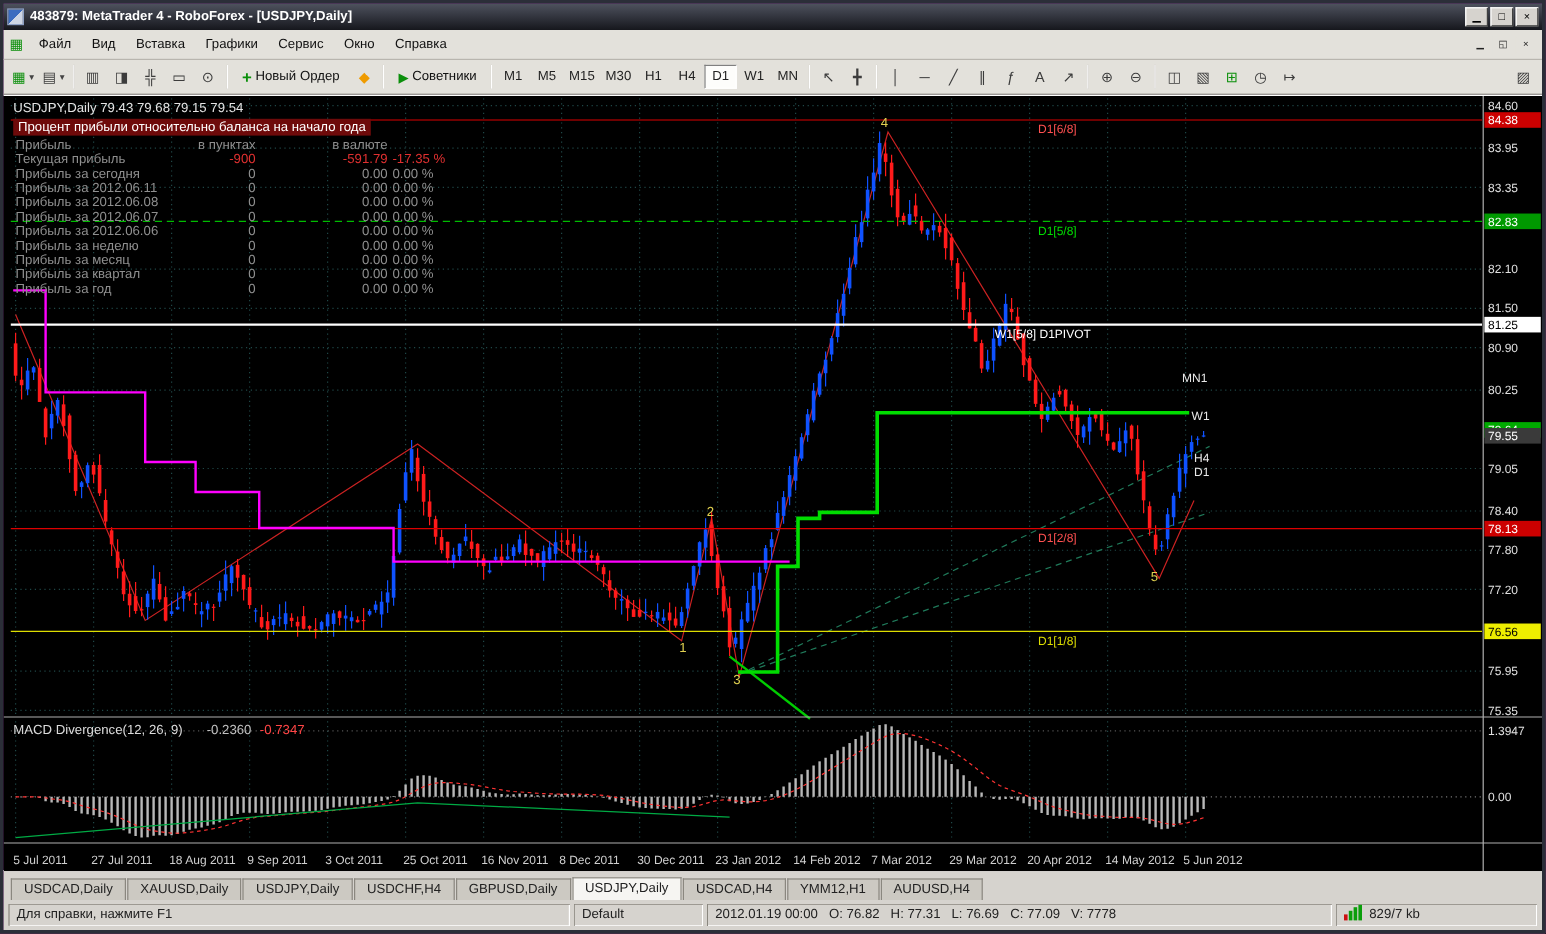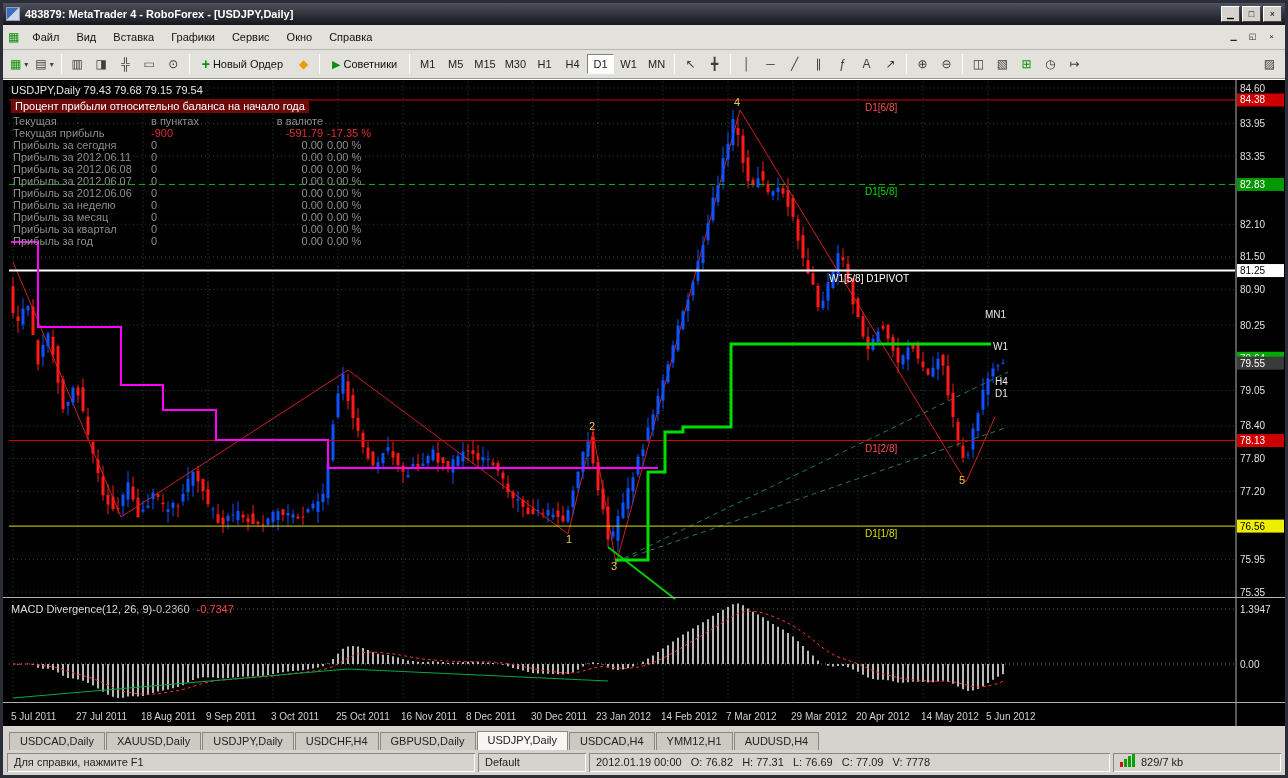--- a/index.html
+++ b/index.html
@@ -28,26 +28,26 @@
 .tf.active{background:#fdfdfb;border-color:#808080 #fff #fff #808080}
 .push-right{margin-left:auto}
 .chart{position:relative;flex:0 0 646px;height:646px;background:#000;border-top:1px solid #fff}
 svg text{font-family:"Liberation Sans",sans-serif}
 .overlay{position:absolute;z-index:5}
 .symbol-line{left:8px;top:4px;color:#e4e4e4;font-size:11px}
 .banner{left:8px;top:19px;background:#6e0a0a;color:#fff;font-size:11px;line-height:14px;padding:0 4px}
 .profit-table{left:8px;top:35px;border-collapse:collapse;font-size:11px;color:#8f8f8f}
 .profit-table td{padding:0 2px;height:12px;line-height:12px;white-space:nowrap}
 .profit-table td.c0{width:138px;text-align:left}
-.profit-table td.num{width:66px;text-align:left}
+.profit-table td.num{width:66px;text-align:right}
 .profit-table td.cur{width:110px;text-align:right}
 .profit-table td.pct{width:74px;}
 tr.neg td.val{color:#e03030}
 .macd-label{left:8px;top:523px;font-size:11px;color:#dcdcdc}
-.macd-label .v1{color:#c0c0c0;margin-left:0}
+.macd-label .v1{color:#c0c0c0;margin-left:20px}
 .macd-label .v2{color:#ff4545;margin-left:7px}
 .tabbar{height:25px;flex:0 0 25px;background:#d6d3ce;border-top:1px solid #fff;display:flex;align-items:flex-end;padding:3px 6px 0;gap:1px}
 .tab{font-size:11px;padding:2px 10px 3px;background:#ccc9c2;border:1px solid #8a877f;border-bottom:none;color:#222;cursor:default}
 .tab.active{background:#f6f5f2;padding-bottom:4px}
 .statusbar{height:25px;flex:0 0 25px;background:#d6d3ce;display:flex;align-items:center;gap:3px;padding:2px 4px;font-size:11px;color:#222}
 .seg{height:19px;line-height:17px;padding:1px 7px;box-shadow:inset 1px 1px 0 #8a877f,inset -1px -1px 0 #fff;white-space:pre;overflow:hidden}
 .seg.help{width:468px}
 .seg.profile{width:108px}
 .seg.databox{flex:1}
 .seg.traffic{width:168px;display:flex;align-items:flex-start;gap:6px}
@@ -912,21 +912,21 @@
         <rect x="1234" y="354.05029999999994" width="47" height="13" fill="#cc0000"></rect>
         <text x="1237" y="364.05029999999994" fill="#ffffff" font-size="10" text-anchor="start">78.13</text>
         <rect x="1234" y="439.59959999999955" width="47" height="13" fill="#eeee00"></rect>
         <text x="1237" y="449.59959999999955" fill="#000000" font-size="10" text-anchor="start">76.56</text>
       </svg>
     <div class="overlay symbol-line">USDJPY,Daily  79.43 79.68 79.15 79.54</div>
     <div class="overlay banner">Процент прибыли относительно баланса на начало года</div>
     <table class="overlay profit-table">
       <tbody>
           <tr>
-            <td class="c0">Текущая</td>
+            <td class="c0">Прибыль</td>
             <td class="num">в пунктах</td>
             <td class="cur">в валюте</td>
             <td class="pct"></td>
           </tr>
       <tr class="neg">
             <td class="c0">Текущая прибыль</td>
             <td class="num val">-900</td>
             <td class="cur val">-591.79</td>
             <td class="pct val">-17.35 %</td>
           </tr>

